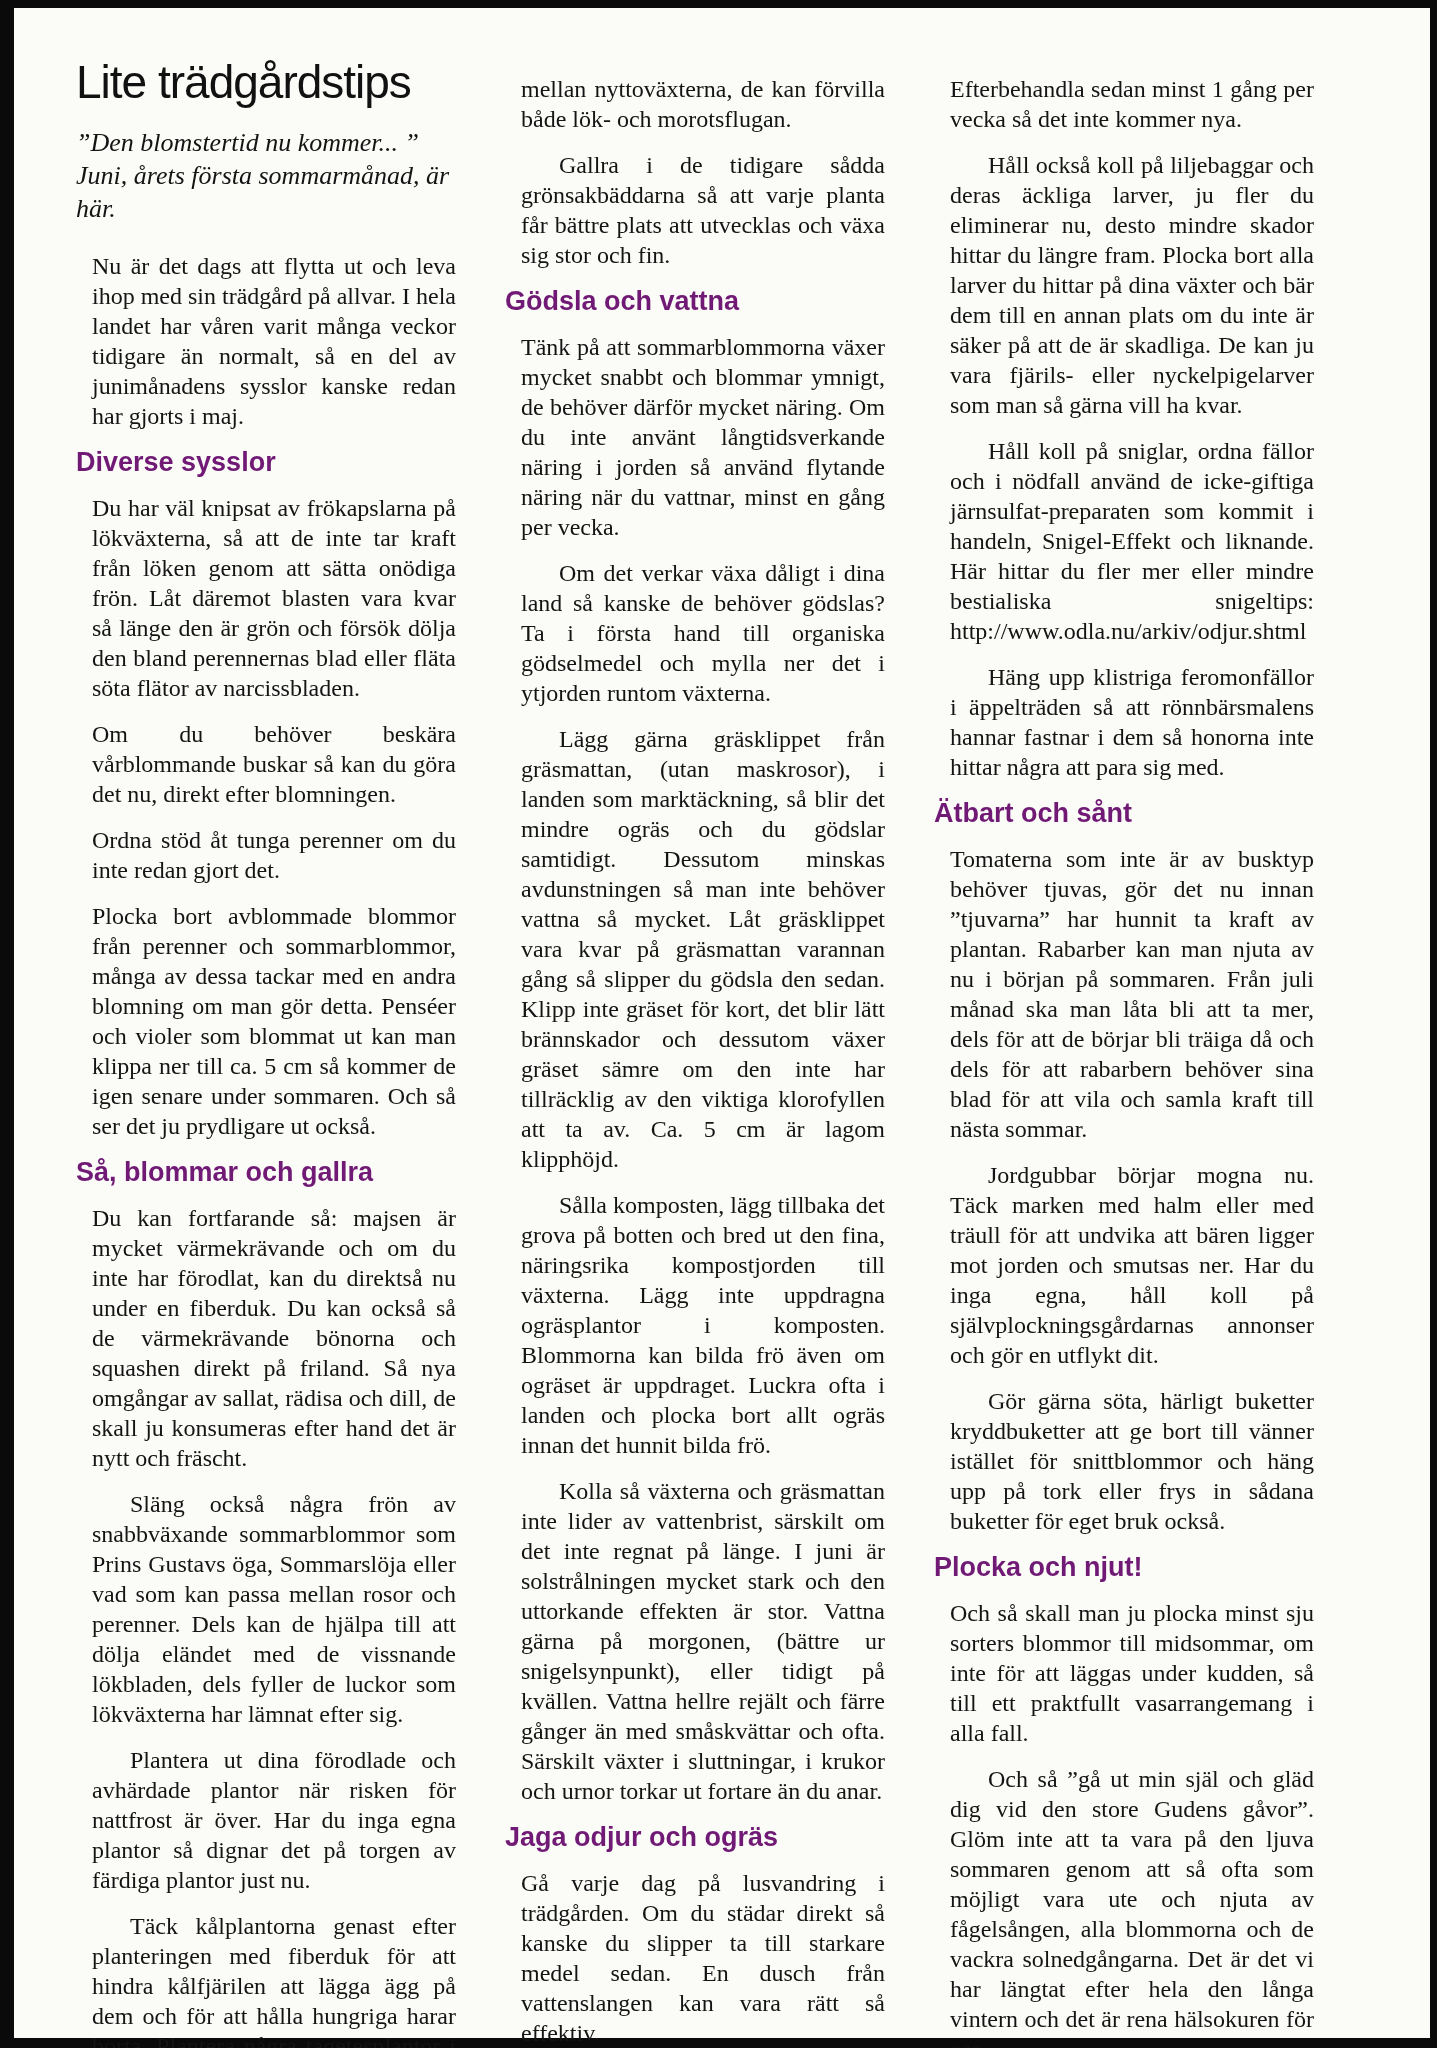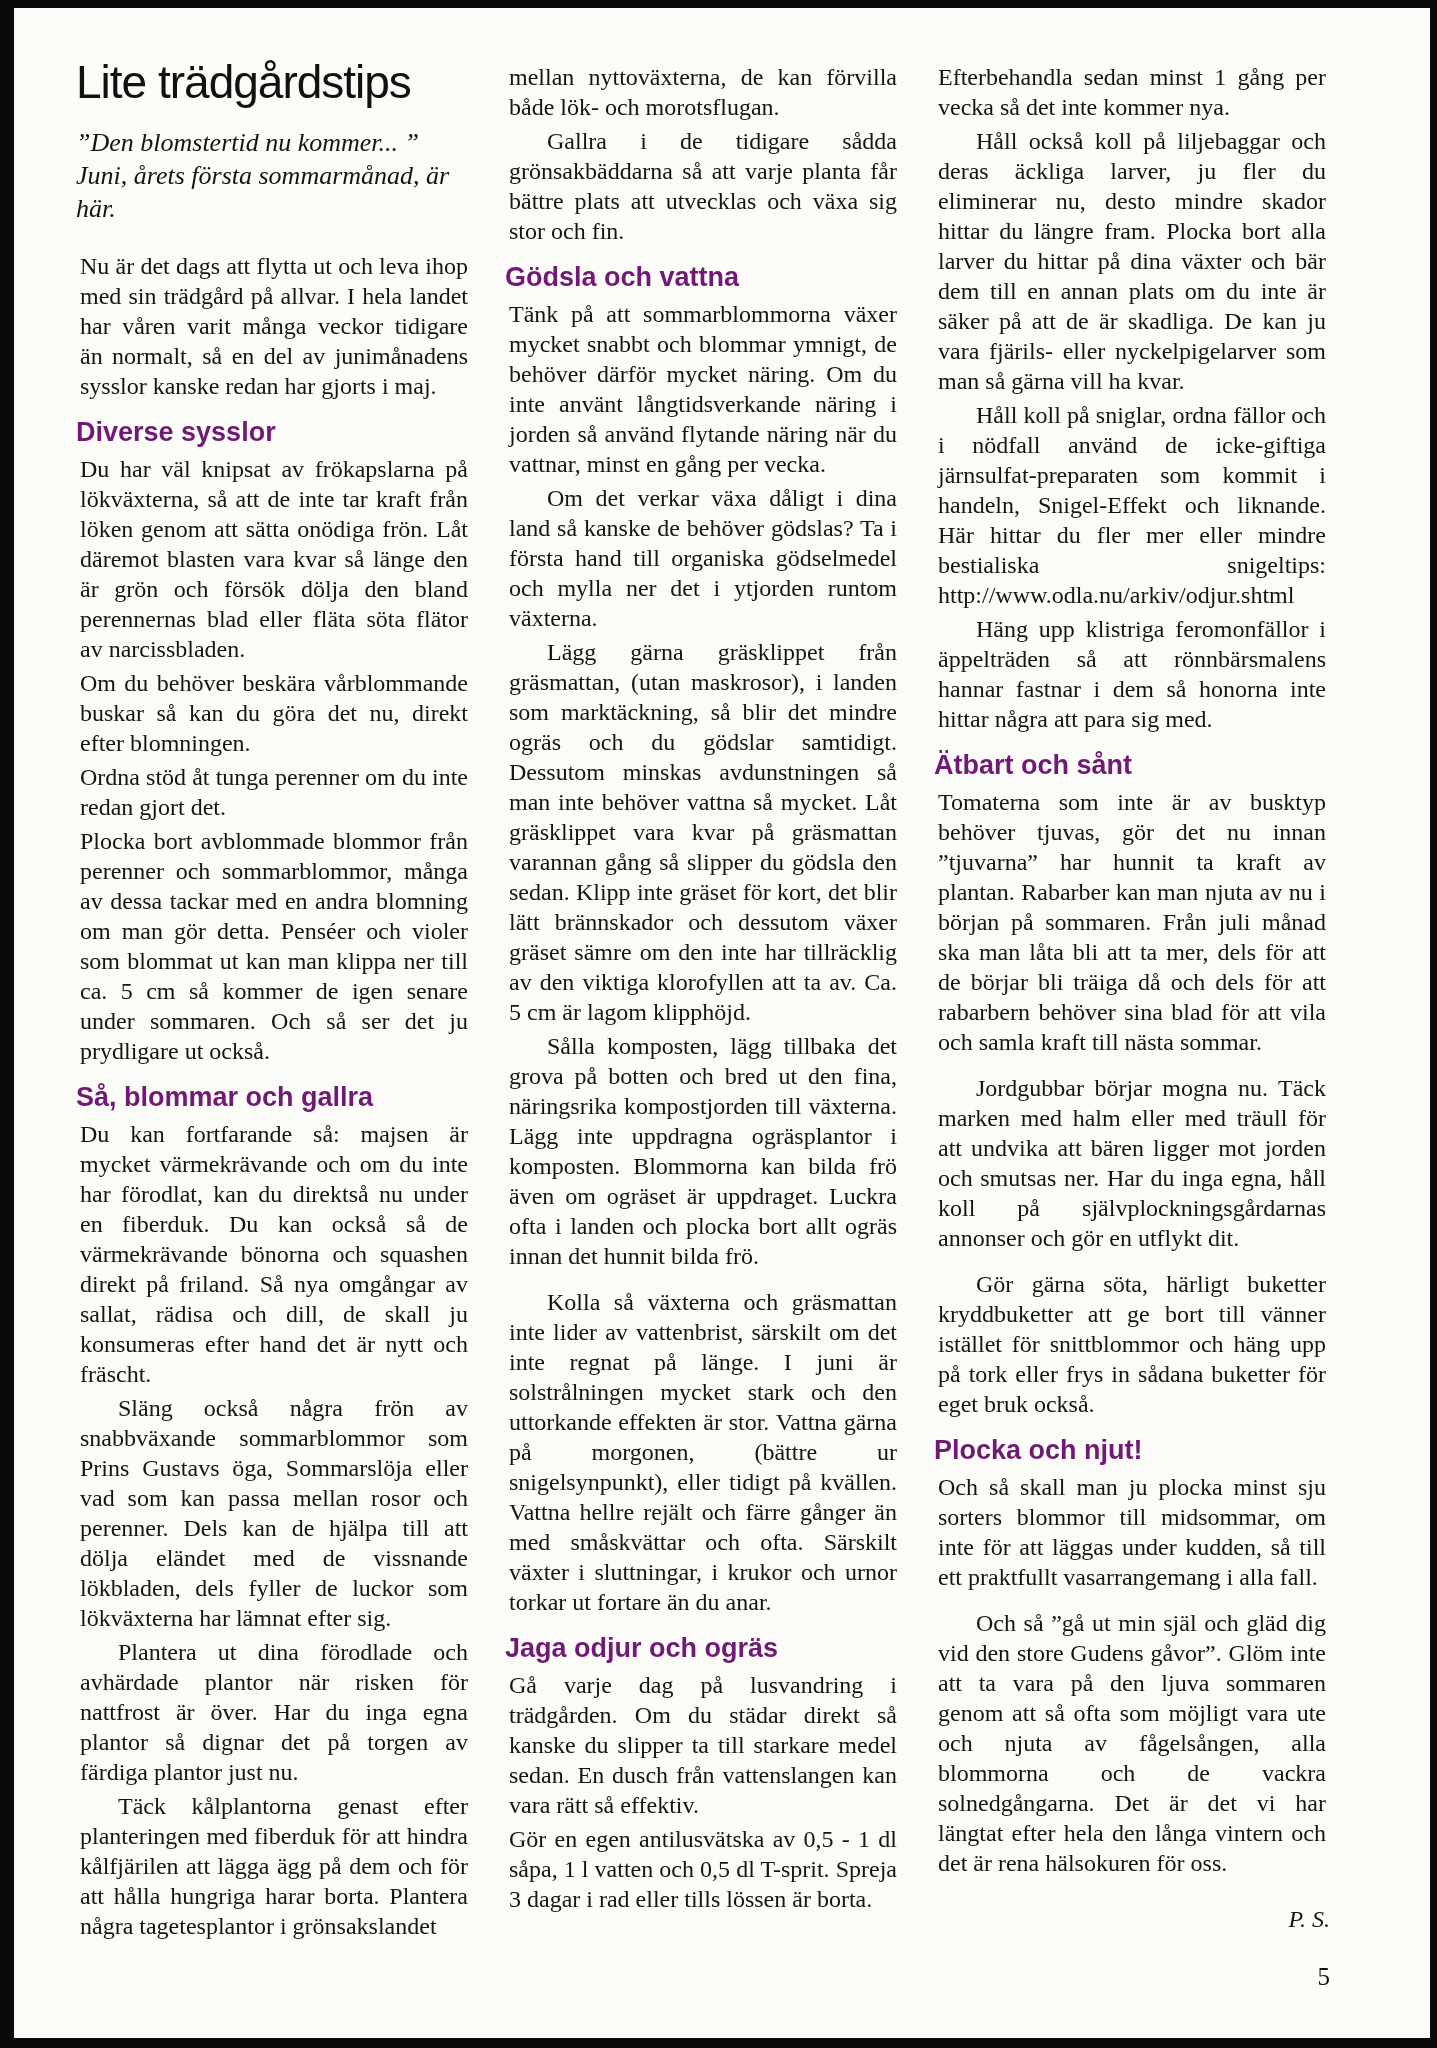--- a/index.html
+++ b/index.html
@@ -27,21 +27,21 @@
     font-style:italic;font-size:26px;line-height:33px;
     margin:0 0 26px 0;
     font-family:Liberation Serif, serif;
   }
   .h2{
     font-family:"Liberation Sans","DejaVu Sans",sans-serif;
     font-weight:bold;font-size:27px;line-height:30px;
     margin:16px 0 7px 0;color:#701a75;
   }
   .p,.pi{
-    font-size:24px;line-height:30px;margin:4px;
+    font-size:24px;line-height:30px;margin:16px;
     text-align:justify;
   }
   .pi{text-indent:38px;}
   .gap{margin-top:16px;}
   .sig{
     font-style:italic;font-size:24px;line-height:30px;
     text-align:right;margin-top:26px;
   }
   .pagenum{
     font-size:25px;line-height:30px;text-align:right;margin-top:28px;

